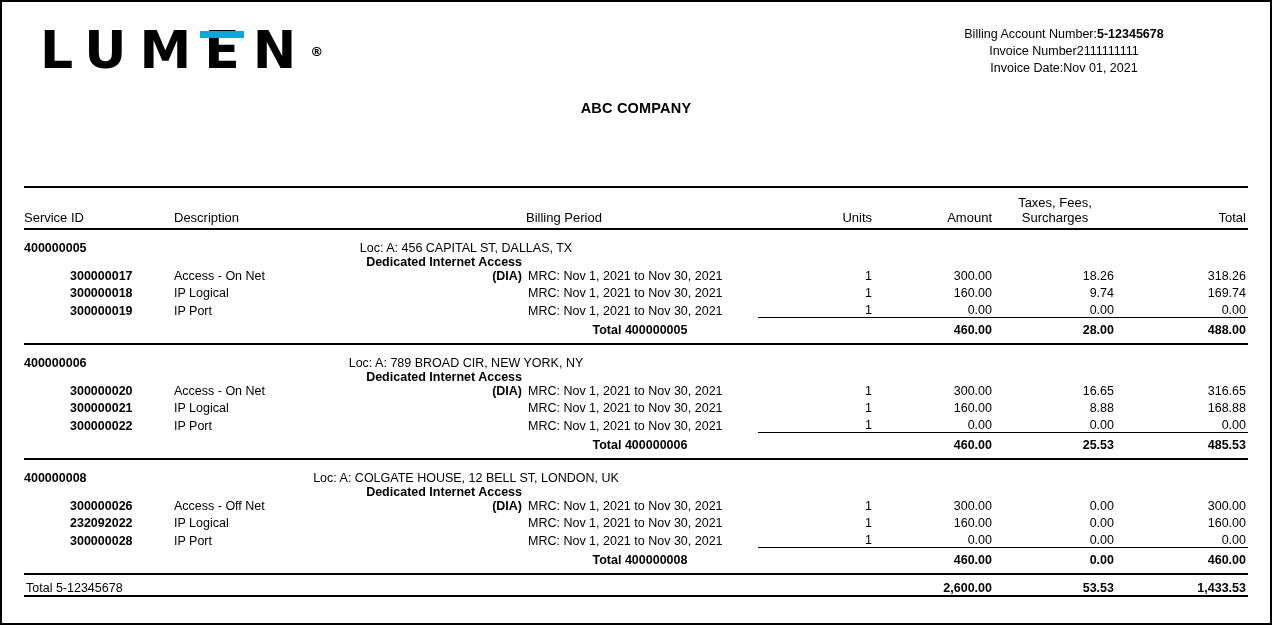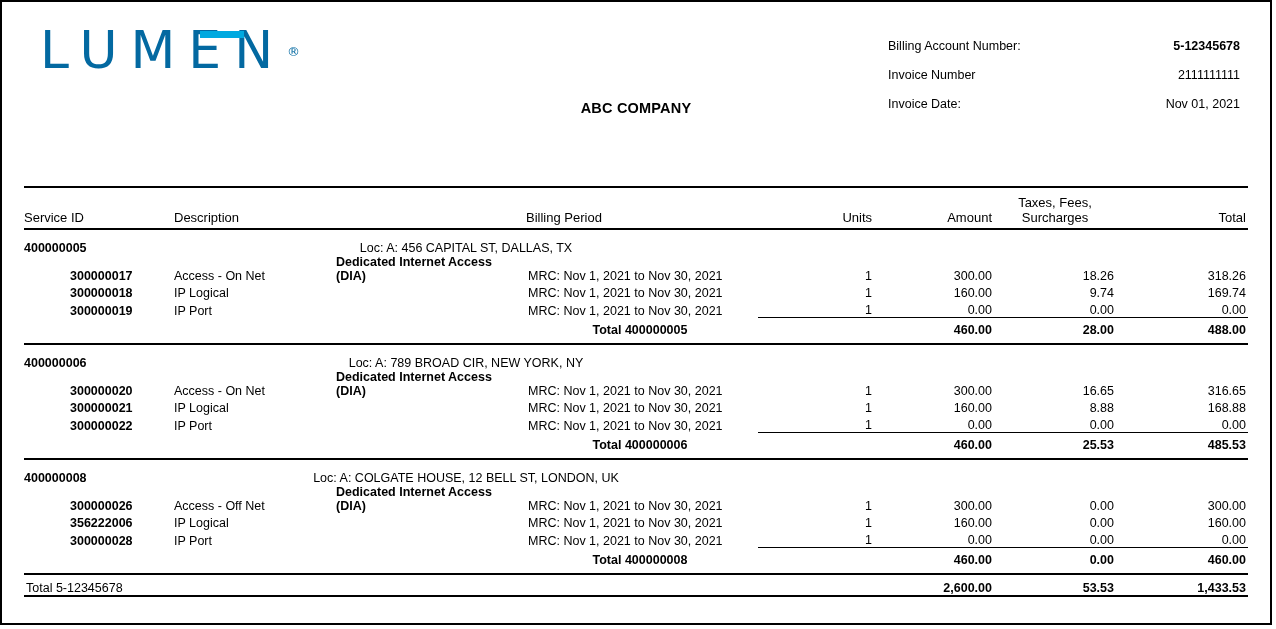--- a/index.html
+++ b/index.html
@@ -17,24 +17,24 @@
     box-sizing:border-box;
     overflow:hidden;
   }
 
   
   .logo-wrap{position:absolute;left:38px;top:22px;}
   .logo{
     position:relative;
     font-family:"DejaVu Sans",sans-serif;
     font-size:52px;
-    font-weight:400;
+    font-weight:700;
     letter-spacing:13px;
     line-height:52px;
-    color:#0369a1;
+    color:#000000;
   }
   .logo .reg{
     position:absolute;
     font-size:13px;
     top:2px;right:-14px;
     letter-spacing:0;
   }
   .logo-bar{
     position:absolute;
     left:160px;top:7px;
@@ -42,21 +42,21 @@
     background:#00a9e0;
   }
 
   
   .acct{
     position:absolute;right:30px;top:24px;
     width:352px;
     font-size:12.5px;
     line-height:17px;
   }
-  .acct .row{display:flex;justify-content:space-between;margin-top:12px;}
+  .acct .row{display:flex;justify-content:center;}
   .acct .lbl{text-align:left;}
   .acct .val{text-align:right;}
   .acct .b{font-weight:bold;}
 
   
   .title{
     position:absolute;left:0;right:0;
     text-align:center;
     font-size:14.5px;
     font-weight:bold;
@@ -94,21 +94,21 @@
   .rule-grp td{border-bottom:2.5px solid #000;height:0;line-height:0;font-size:0;}
 
   .spacer td{height:9px;line-height:9px;font-size:0;}
   .spacer-sm td{height:6px;line-height:6px;font-size:0;}
 
   .grp-id{font-weight:bold;font-size:12.5px;padding-top:2px;}
   .loc{text-align:center;font-size:12.5px;white-space:nowrap;}
 
   tr.item td{height:17px;font-size:12.5px;}
   .item .svc{font-weight:bold;padding-left:46px;}
-  .item .dia{font-weight:bold;text-align:left;padding-right:4px;}
+  .item .dia{font-weight:bold;text-align:right;padding-right:4px;}
   .item .bp{padding-left:2px;white-space:nowrap;}
 
   tr.subtotal td{font-weight:bold;height:19px;font-size:12.5px;}
   .subtotal .lbl-cell{text-align:center;padding-right:4px;}
   .subtotal .num{border-top:1.2px solid #000;}
 
   tr.grand td{height:20px;font-size:12.5px;}
   .grand .glabel{padding-left:2px;margin-top:20px;}
   .grand .num{font-weight:bold;}
   .grand td{border-top:2.5px solid #000;border-bottom:2.5px solid #000;}
@@ -303,21 +303,21 @@
             <td class="svc">300000026</td>
             <td class="desc">Access - Off Net</td>
             <td class="dia">Dedicated Internet Access (DIA)</td>
             <td class="bp">MRC: Nov 1, 2021 to Nov 30, 2021</td>
             <td class="num">1</td>
             <td class="num">300.00</td>
             <td class="num">0.00</td>
             <td class="num">300.00</td>
           </tr>
           <tr class="item">
-            <td class="svc">356222006</td>
+            <td class="svc">232092022</td>
             <td class="desc">IP Logical</td>
             <td class="dia"></td>
             <td class="bp">MRC: Nov 1, 2021 to Nov 30, 2021</td>
             <td class="num">1</td>
             <td class="num">160.00</td>
             <td class="num">0.00</td>
             <td class="num">160.00</td>
           </tr>
           <tr class="item">
             <td class="svc">300000028</td>

